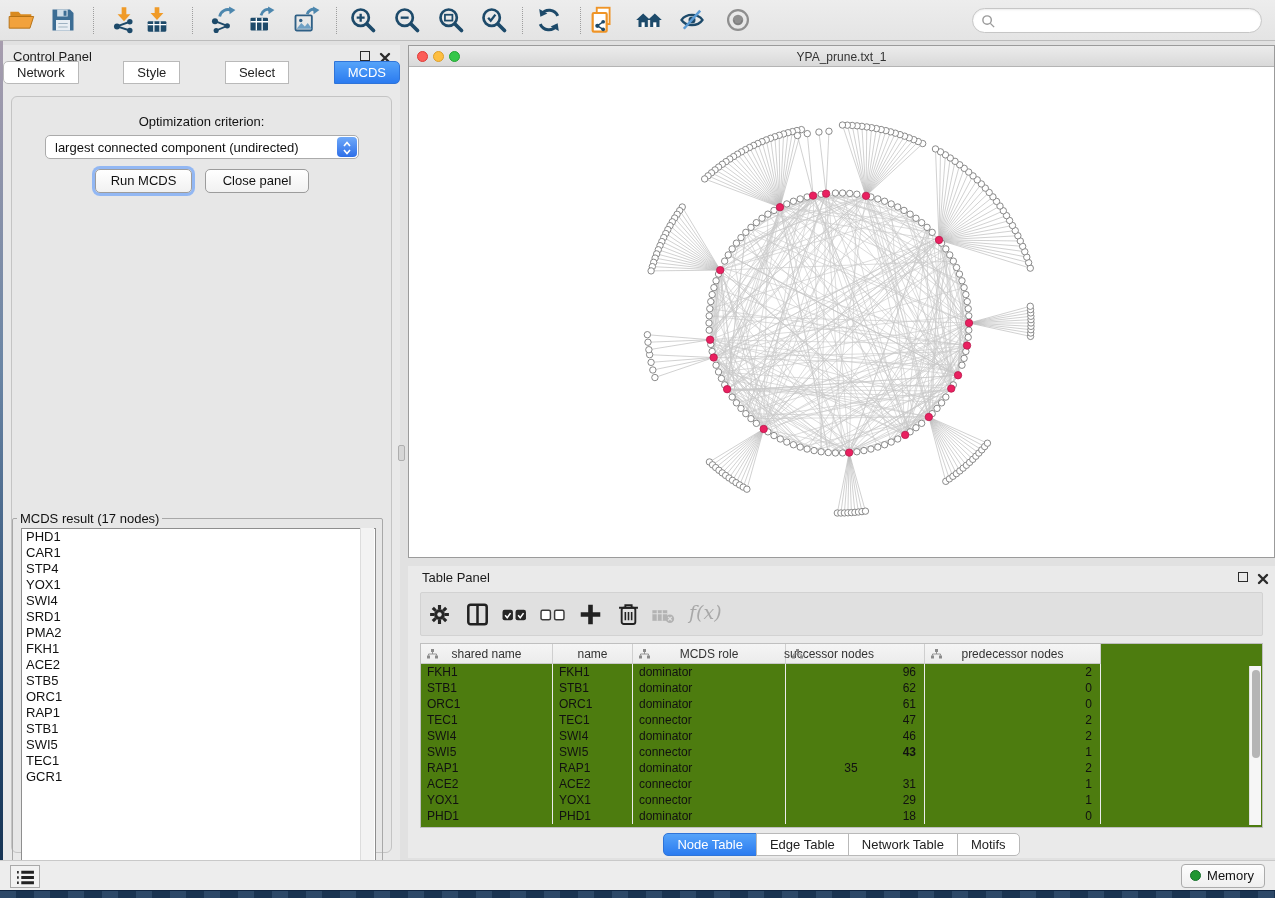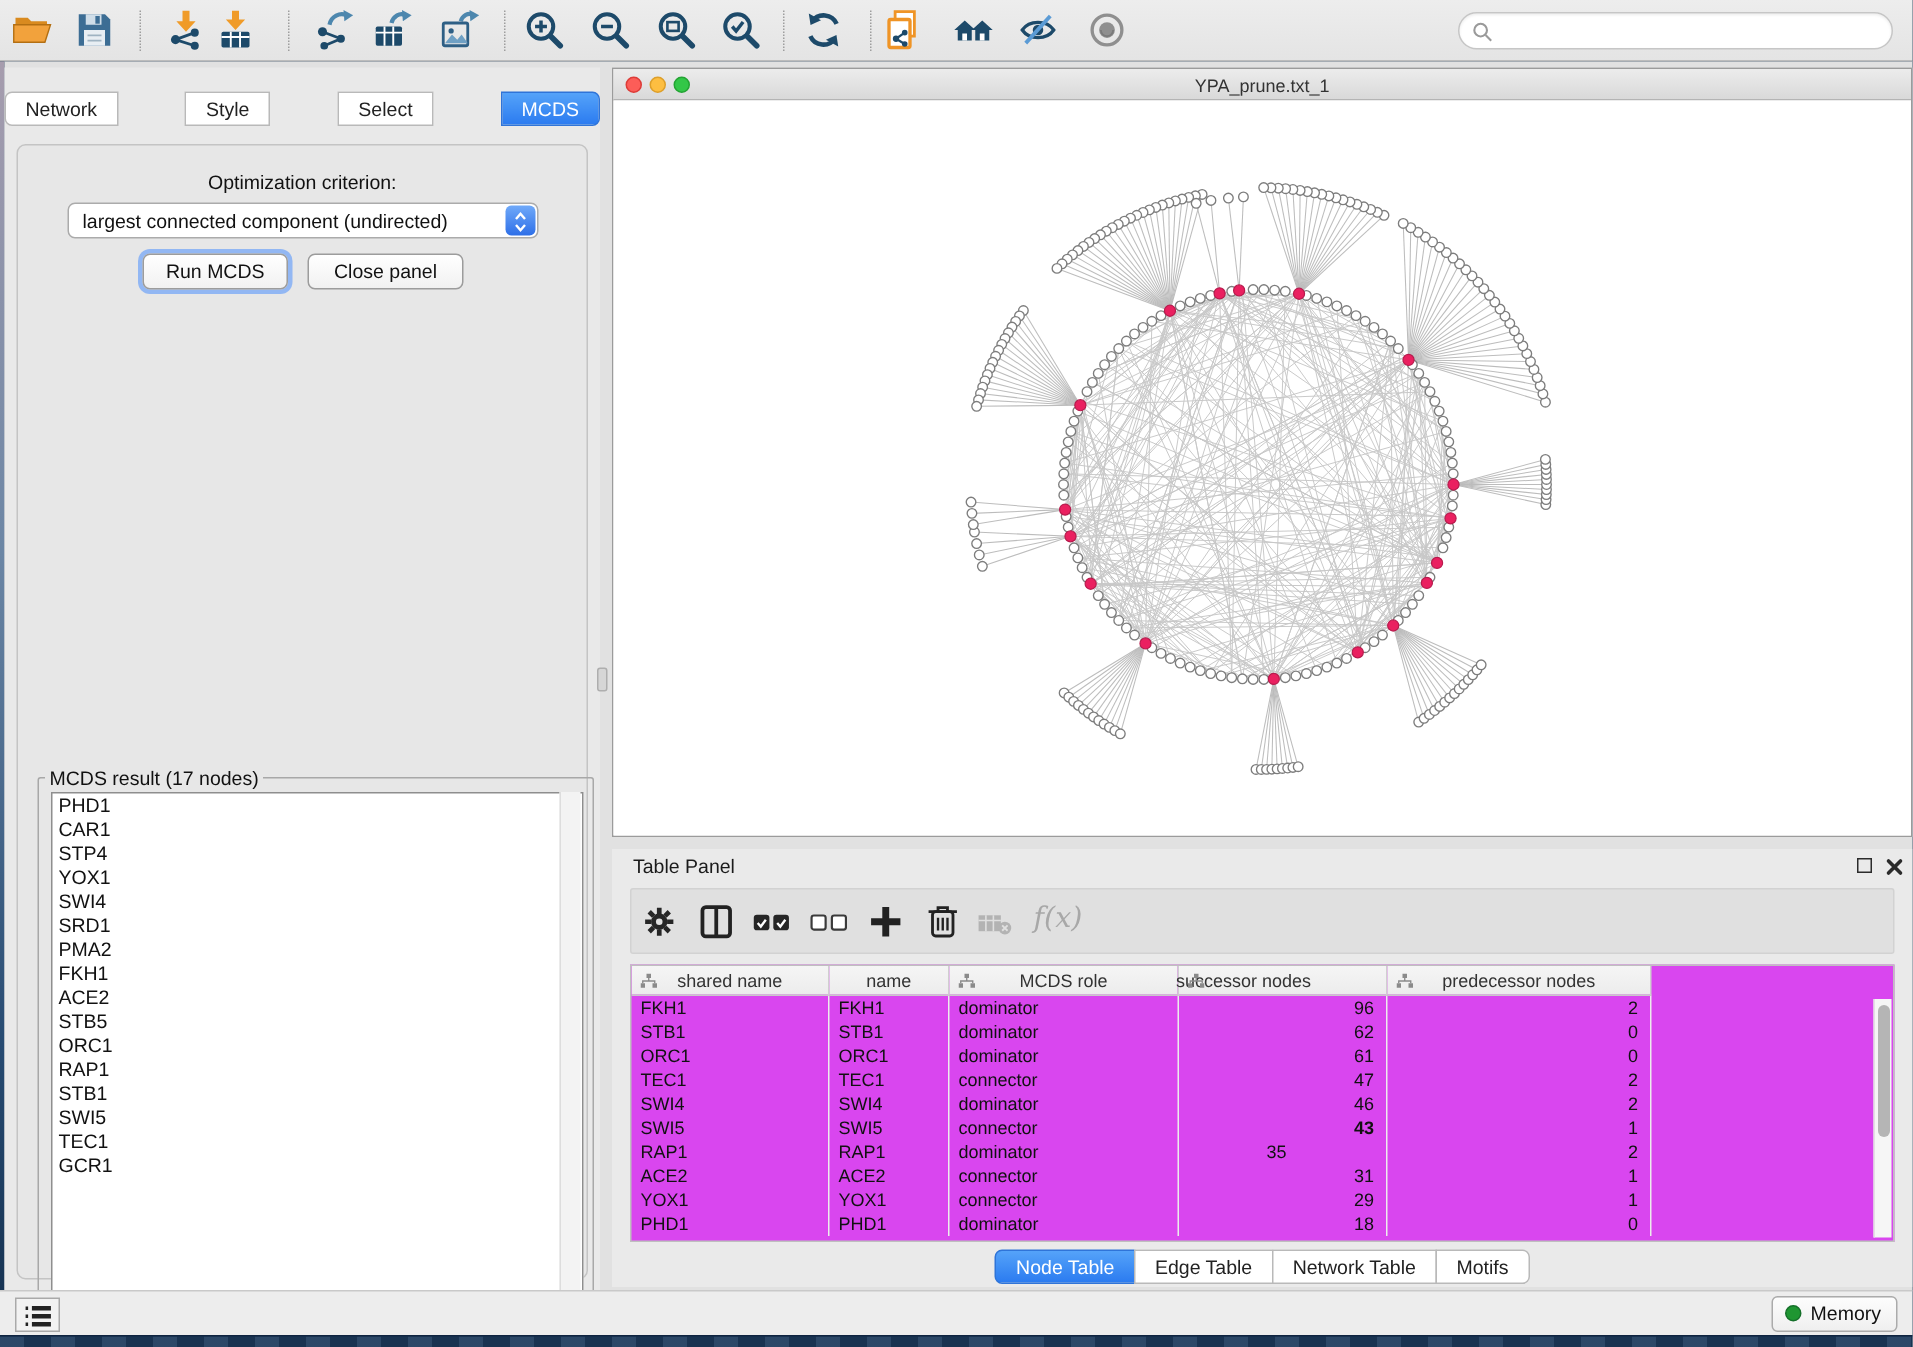--- a/index.html
+++ b/index.html
@@ -32,39 +32,39 @@
   .cp-inner{position:absolute;left:8px;top:51px;width:381px;height:757px;background:#e7e7e7;border:1px solid #c4c4c4;border-radius:6px}
   .opt-label{position:absolute;left:0;top:17px;width:100%;text-align:center;font-size:13px;color:#111}
   .dropdown{position:absolute;left:33px;top:38px;width:314px;height:24px;background:#fff;border:1px solid #ababab;border-radius:5px}
   .dropdown .dd-text{position:absolute;left:9px;top:4px;font-size:13px;color:#111;white-space:nowrap}
   .dd-stepper{position:absolute;right:1px;top:1px;bottom:1px;width:20px;border-radius:4px;background:linear-gradient(#6fa9f9,#2e6fe8)}
   .dd-stepper svg{position:absolute;left:5px;top:3px;width:10px;height:16px}
   .btnrow{position:absolute;left:0;top:72px;width:100%;height:26px}
   .pbtn{position:absolute;height:24px;background:linear-gradient(#ffffff,#f1f1f1);border:1px solid #9c9c9c;border-radius:5px;font-size:13px;color:#111;text-align:center;line-height:22px;cursor:default}
   .pbtn-run{left:83px;width:97px;box-shadow:0 0 0 3px rgba(77,144,254,.55)}
   .pbtn-close{left:193px;width:104px}
-  fieldset.mcds{position:absolute;left:13px;top:414px;width:371px;height:372px;border:1px solid #a8a8a8;border-radius:2px}
+  fieldset.mcds{position:absolute;left:0;top:414px;width:371px;height:372px;border:1px solid #a8a8a8;border-radius:2px}
   fieldset.mcds legend{font-size:13px;color:#111;margin-left:4px;padding:0 3px}
   .mcds-list{position:absolute;left:8px;top:2px;width:355px;height:352px;background:#fff;border:1px solid #8e8e8e;overflow:hidden}
   .mcds-item{font-size:13px;color:#111;line-height:16px;padding-left:4px}
   .mcds-sb{position:absolute;right:0;top:0;bottom:0;width:14px;background:#f3f3f3;border-left:1px solid #ddd}
   .vsplit-grip{position:absolute;left:395px;top:404px;width:7px;height:16px;background:#d6d6d6;border:1px solid #aeaeae;border-radius:2px}
   
   .netwin{position:absolute;left:405px;top:4px;width:867px;height:513px;background:#fff;border:1px solid #9b9b9b}
   .net-titlebar{position:absolute;left:0;top:0;right:0;height:21px;background:linear-gradient(#ececec,#d9d9d9);border-bottom:1px solid #b4b4b4}
   .tl{position:absolute;top:5px;width:11px;height:11px;border-radius:50%}
   .net-title{position:absolute;width:100%;text-align:center;top:4px;font-size:12px;color:#333}
   .net-canvas{position:absolute;left:0;top:21px;width:865px;height:490px;background:#fff}
   
   .tpanel{position:absolute;left:405px;top:525px;width:867px;height:292px;background:#eaeaea}
   .tp-toolbar{position:absolute;left:12px;top:26px;width:843px;height:44px;background:#e0e0e0;border:1px solid #d2d2d2;border-radius:2px}
   .ttico{position:absolute;top:10px;cursor:default}
   .ttico svg{display:block}
   .fx{font-family:"DejaVu Serif",serif;font-style:italic;font-size:19px;color:#a8a8a8}
-  .tablewrap{position:absolute;left:12px;top:77px;width:843px;height:185px;background:#d946ef;border:1px solid #bfbfbf;overflow:hidden}
+  .tablewrap{position:absolute;left:12px;top:77px;width:843px;height:185px;background:#4d7c0f;border:1px solid #bfbfbf;overflow:hidden}
   .thead{position:absolute;left:0;top:0;height:20px;display:flex}
   .th{position:relative;height:20px;background:linear-gradient(#f5f5f5,#ececec);border-right:1px solid #cfcfcf;border-bottom:1px solid #c9c9c9;display:flex;align-items:center;justify-content:center;font-size:12px;color:#333;white-space:nowrap}
   .tree-ico{position:absolute;left:6px;top:5px;width:11px;height:10px}
   .sort-ico{width:9px;height:6px;margin-left:8px}
   .tbody{position:absolute;left:0;top:20px}
   .tr{display:flex;height:16px}
   .td{font-size:12px;color:#111;line-height:16px;border-right:1px solid #ececec;white-space:nowrap;overflow:hidden}
   .td-left{padding-left:6px;text-align:left}
   .td-right{padding-right:8px;text-align:right}
   .tp-sb{position:absolute;right:1px;top:22px;bottom:2px;width:12px;background:#f6f6f6;border-left:1px solid #e2e2e2}
@@ -192,20 +192,27 @@
         </svg>
       <input type="text" placeholder="" style="">
     </div>
   </div>
 
   <div class="left-edge"></div>
 
   <div class="workspace">
 
     <div class="cpanel">
+      <div class="panel-head">
+        <span class="panel-title">Control Panel</span>
+        <span class="win-float" style="left:357px"></span>
+        <span class="win-close" style="left:376px"><svg viewBox="0 0 12 12">
+              <path d="M2 2l8 8M10 2l-8 8" stroke="#2b2b2b" stroke-width="2.4" stroke-linecap="round"></path>
+            </svg></span>
+      </div>
       <div class="ctabs">
           <div class="seg">Network</div>
           <div class="seg">Style</div>
           <div class="seg">Select</div>
           <div class="seg seg-sel">MCDS</div>
         </div>
       <div class="cp-inner">
         <div class="opt-label">Optimization criterion:</div>
         <div class="dropdown">
           <span class="dd-text">largest connected component (undirected)</span>

